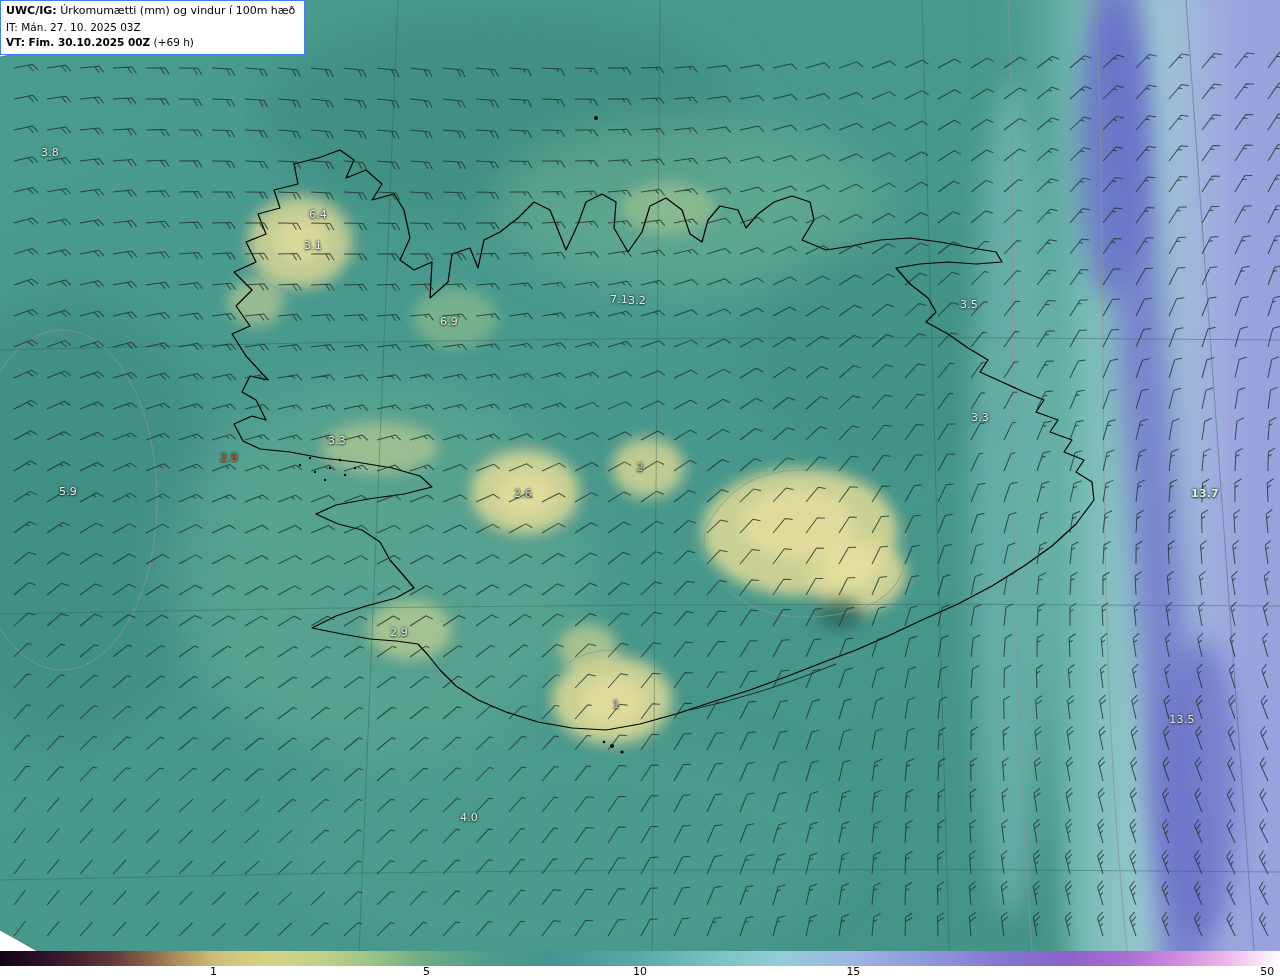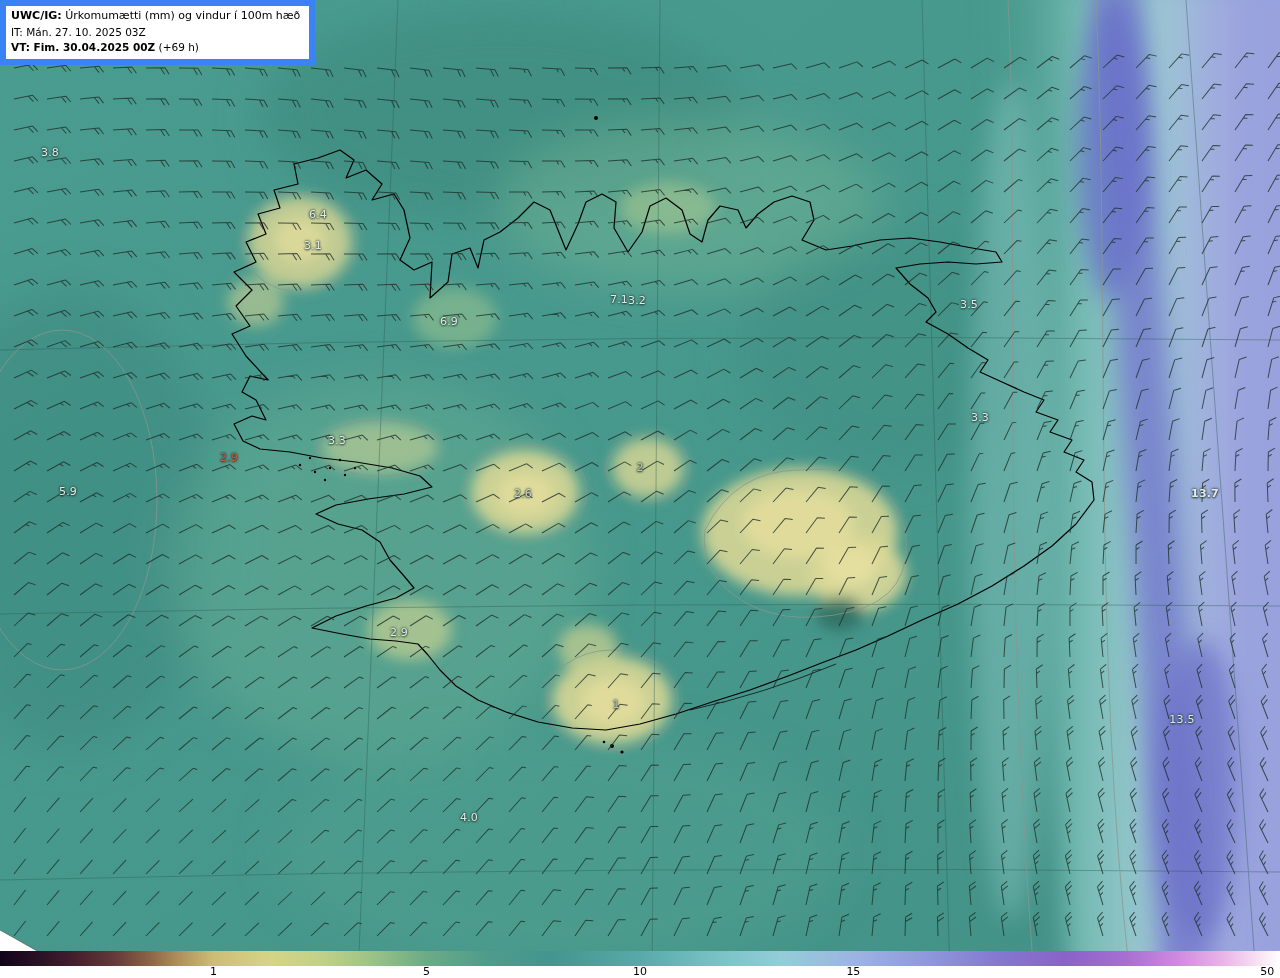--- a/index.html
+++ b/index.html
@@ -6,21 +6,21 @@
   body{width:1280px;height:978px;font-family:"DejaVu Sans","Liberation Sans",sans-serif;background:#fff;}
   .stage{position:relative;width:1280px;height:978px;overflow:hidden;background:#fff;}
   #map-svg{position:absolute;left:0;top:0;display:block;}
   #labels-layer{position:absolute;left:0;top:0;width:1044px;height:978px;pointer-events:none;z-index:3;}
   .contour-label{
     position:absolute;transform:translate(-50%,-50%);
     font-size:11px;letter-spacing:.2px;color:#e4eae6;
     text-shadow:0 0 2px rgba(30,55,50,.95),0 0 3px rgba(30,55,50,.8),0 1px 2px rgba(30,55,50,.7);
   }
   .title-box{
-    position:absolute;top:0;left:0;z-index:6;background:#fff;border:6px solid #3b82f6;
+    position:absolute;top:0;left:0;z-index:6;background:#fff;border:1px solid #3b82f6;
     padding:2px 9px 3px 5px;color:#000;white-space:nowrap;line-height:1.5;
   }
   .title-box .l1{font-size:11px;}
   .title-box .l2,.title-box .l3{font-size:10.5px;}
   .bold{font-weight:bold;}
   .colorbar{position:absolute;left:0;right:0;bottom:0;height:27px;background:#fff;z-index:5;}
   .cb-bar{height:15px;width:100%;}
   .cb-ticks{position:relative;height:12px;background:#fff;}
   .cb-tick{position:absolute;top:-1px;transform:translateX(-50%);font-size:11px;color:#000;}
 </style>
@@ -1311,21 +1311,21 @@
       <div class="contour-label" style="left: 1205px; top: 493px; font-weight: bold;">13.7</div>
       <div class="contour-label" style="left: 399px; top: 632px;">2.9</div>
       <div class="contour-label" style="left: 616px; top: 704px; color: rgb(188, 194, 183);">1</div>
       <div class="contour-label" style="left: 1182px; top: 719px;">13.5</div>
       <div class="contour-label" style="left: 469px; top: 817px;">4.0</div>
     </div>
 
   <div class="title-box">
     <div class="l1"><span class="bold">UWC/IG:</span> <span>Úrkomumætti (mm) og vindur í 100m hæð</span></div>
     <div class="l2">IT: Mán. 27. 10. 2025 03Z</div>
-    <div class="l3"><span class="bold">VT: Fim. 30.04.2025 00Z</span> <span>(+69 h)</span></div>
+    <div class="l3"><span class="bold">VT: Fim. 30.10.2025 00Z</span> <span>(+69 h)</span></div>
   </div>
 
   <div class="colorbar">
     <div class="cb-bar" id="cb-bar" style="background: linear-gradient(to right, rgb(18, 4, 24) 0%, rgb(42, 16, 38) 3%, rgb(70, 32, 46) 6%, rgb(101, 58, 58) 9%, rgb(138, 96, 70) 11.5%, rgb(176, 144, 92) 14%, rgb(205, 189, 118) 16.7%, rgb(214, 211, 134) 21%, rgb(194, 209, 137) 25%, rgb(156, 195, 135) 29%, rgb(108, 171, 133) 33.3%, rgb(79, 156, 139) 38%, rgb(67, 149, 143) 43%, rgb(88, 170, 168) 50%, rgb(121, 194, 196) 56%, rgb(147, 205, 216) 61%, rgb(157, 180, 226) 66.7%, rgb(143, 155, 220) 72%, rgb(132, 120, 208) 78%, rgb(138, 98, 200) 83.3%, rgb(168, 111, 210) 88%, rgb(207, 138, 222) 92%, rgb(234, 179, 232) 95.5%, rgb(247, 220, 242) 98%, rgb(255, 255, 255) 100%);"></div>
     <div class="cb-ticks" id="cb-ticks">
         <span class="cb-tick" style="left: 16.67%;">1</span>
         <span class="cb-tick" style="left: 33.33%;">5</span>
         <span class="cb-tick" style="left: 50%;">10</span>
         <span class="cb-tick" style="left: 66.67%;">15</span>
         <span class="cb-tick" style="left: 83.33%; margin-top: 20px;">30</span>

